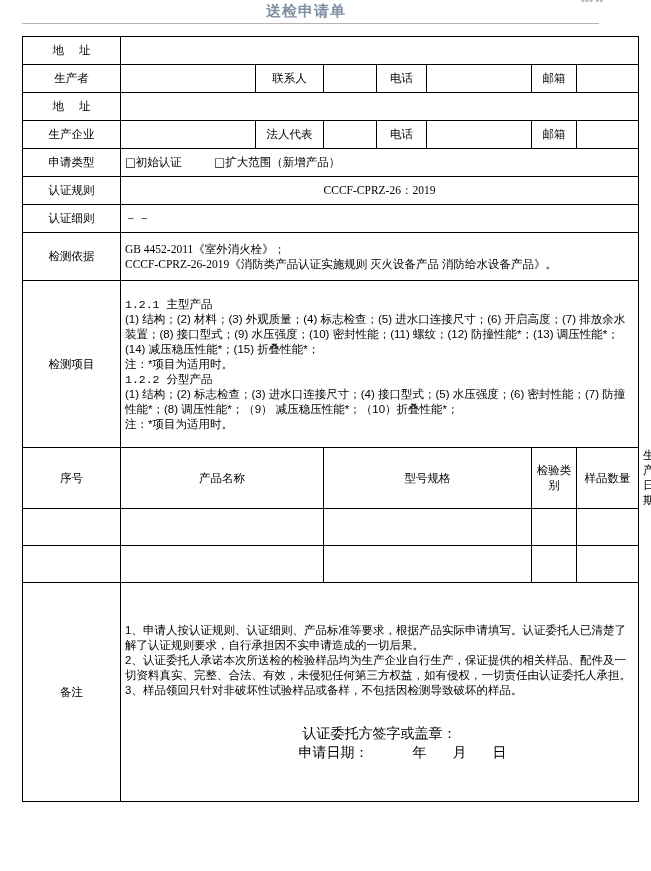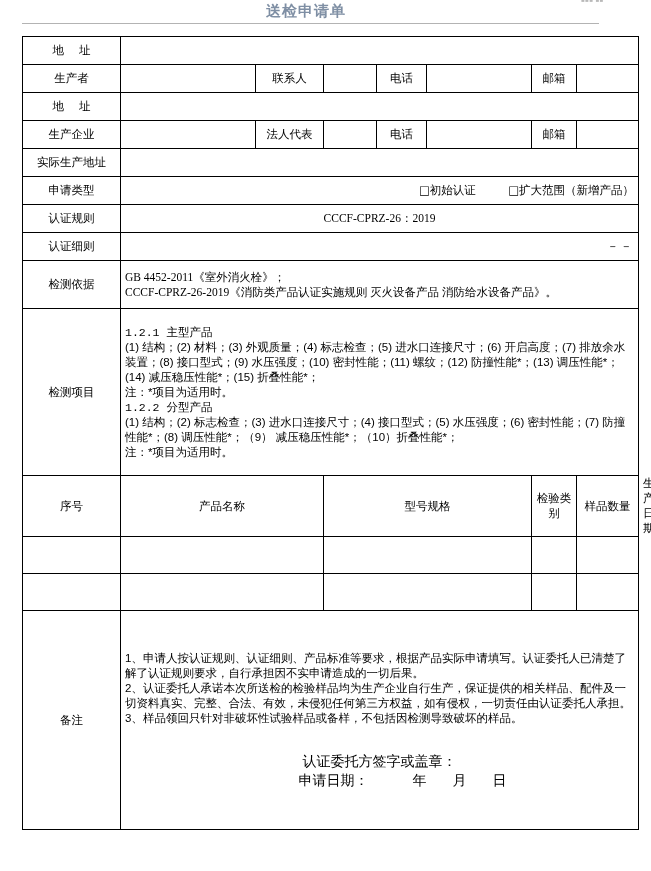--- a/index.html
+++ b/index.html
@@ -80,21 +80,21 @@
     white-space: nowrap;
     font-size: 11.5px;
   }
   td.lbl-sp {
     text-align: center;
     letter-spacing: 6px;
     text-indent: 6px;
   }
   td.blank { }
   td.ctr {
-    text-align: right;
+    text-align: left;
   }
   td.serif-ctr {
     text-align: center;
     font-family: "Liberation Serif", "DejaVu Serif", serif;
     font-size: 12px;
     margin-top: 48px;
   }
   td.basis {
     font-family: "Liberation Serif", "DejaVu Serif", serif;
     font-size: 11.5px;
@@ -191,24 +191,20 @@
         <td class="lbl" style="height:27px">生产企业</td>
         <td class="blank"></td>
         <td class="lbl">法人代表</td>
         <td class="blank"></td>
         <td class="lbl">电话</td>
         <td class="blank"></td>
         <td class="lbl">邮箱</td>
         <td class="blank"></td>
       </tr>
 
-      <tr>
-        <td class="lbl" style="height:27px">实际生产地址</td>
-        <td class="blank" colspan="7"></td>
-      </tr>
 
       <tr>
         <td class="lbl" style="height:27px">申请类型</td>
         <td class="ctr" colspan="7">
           <span class="chk">□初始认证</span>
           <span class="apptype-gap"></span>
           <span class="chk">□扩大范围（新增产品）</span>
         </td>
       </tr>
 

